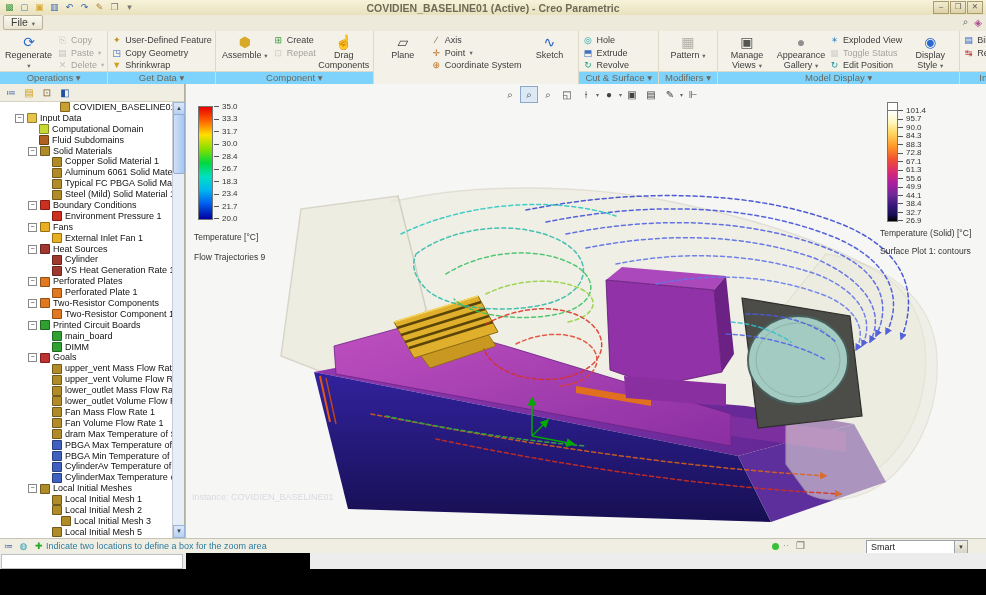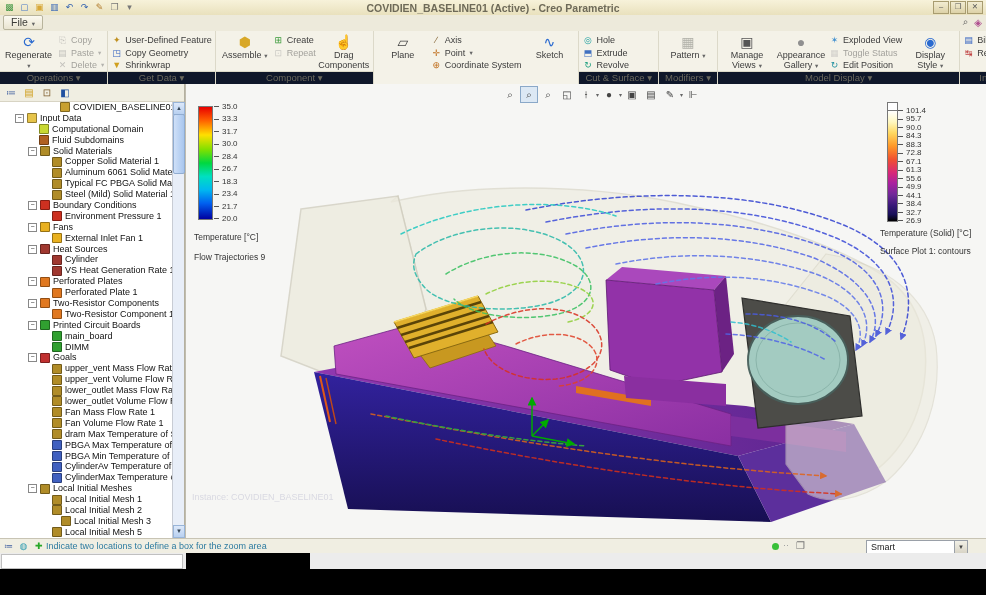--- a/index.html
+++ b/index.html
@@ -24,21 +24,21 @@
   .tab{padding:1px 10px 2px 10px;height:13px;line-height:12px;}
   .tab.active{background:#f6f4ec;border:1px solid #b8b4a0;border-bottom:none;border-radius:2px 2px 0 0;}
   .tabrow-right{position:absolute;right:4px;top:1px;display:flex;gap:6px;align-items:center;}
   .tabrow-right .qi{font-size:10px;color:#666;}
   
   .ribbon{position:absolute;left:0;top:31px;width:986px;height:53px;background:#f4f2e8;
     display:flex;border-bottom:1px solid #c4c0ae;}
   .rgroup{display:flex;flex-direction:column;border-right:1px solid #dcd9c9;}
   .rbtns{flex:1;display:flex;align-items:stretch;padding:1px 3px 0 3px;gap:2px;}
   .rlabel{height:12px;line-height:12px;text-align:center;font-size:9.5px;color:#6b695e;
-    background:#0f172a;border-top:1px solid #dcd9c9;white-space:nowrap;padding:0 6px;}
+    background:#7dd3fc;border-top:1px solid #dcd9c9;white-space:nowrap;padding:0 6px;}
   .bigbtn{width:52px;display:flex;flex-direction:column;align-items:center;justify-content:flex-start;
     padding-top:2px;}
   .bigbtn .bicon{height:17px;font-size:14px;line-height:17px;}
   .bigbtn .blabel{font-size:9px;line-height:9.5px;text-align:center;color:#3c3c3c;white-space:normal;max-width:52px;}
   .stack{display:flex;flex-direction:column;justify-content:flex-start;padding-top:2px;}
   .smallbtn{display:flex;align-items:center;gap:3px;height:12.4px;font-size:9px;color:#3c3c3c;white-space:nowrap;}
   .smallbtn .sicon{width:11px;text-align:center;font-size:9px;}
   .disabled{opacity:.45;}
   .arr{font-size:6.5px;color:#666;margin-left:1px;}
   .rfill{flex:1;border-right:none;}

